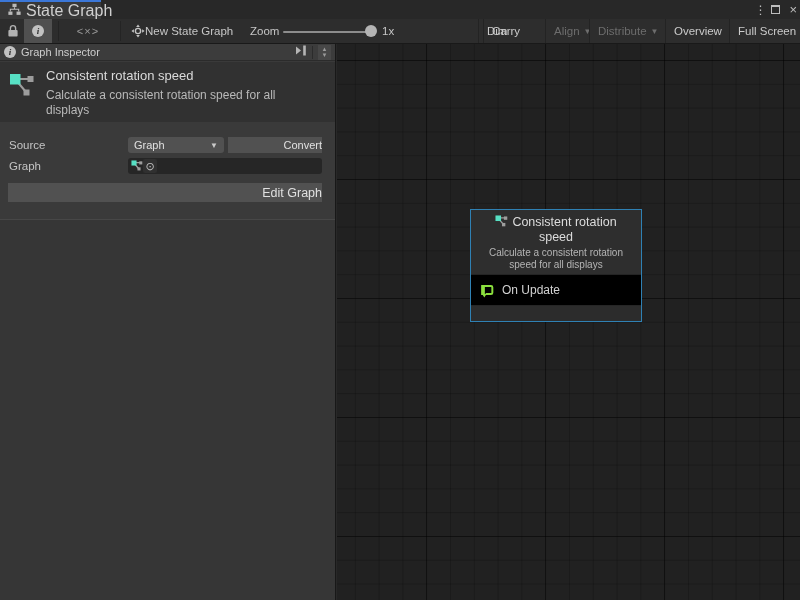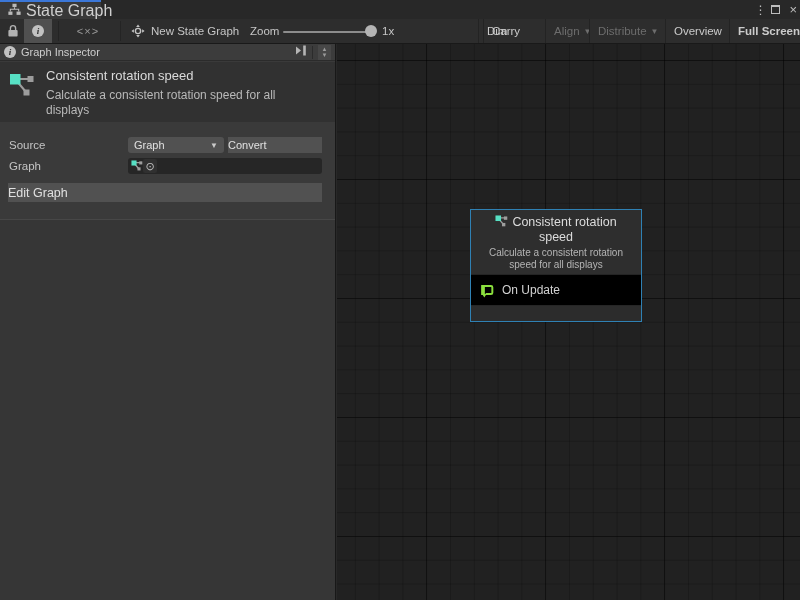--- a/index.html
+++ b/index.html
@@ -50,21 +50,21 @@
   .info-box .gicon { position:absolute; left:9px; top:11px; }
   .info-title { position:absolute; left:46px; top:6px; font-size:13px; color:#dadada; }
   .info-desc  { position:absolute; left:46px; top:26px; width:270px; font-size:12px; color:#b9b9b9; line-height:15px; }
 
   .row-label { position:absolute; left:9px; font-size:11.5px; color:#c4c4c4; }
   .dropdown { position:absolute; left:128px; width:96px; height:16px; background:#515151; border-radius:3px;
               display:flex; align-items:center; padding:0 6px; }
   .dropdown .dd-val { flex:1; font-size:11px; color:#e0e0e0; }
   .dropdown .chev { color:#c9c9c9; }
   .btn { background:#515151; border-radius:0; color:#e0e0e0; font-size:11px;
-         display:flex; align-items:center; justify-content:flex-start; }
+         display:flex; align-items:center; justify-content:flex-end; }
   .convert-btn { position:absolute; left:228px; width:94px; height:16px; }
   .obj-field { position:absolute; left:128px; width:194px; height:16px; background:#262626; border-radius:3px;
                display:flex; align-items:center; padding:0 2px 0 3px; overflow:hidden; }
   .obj-text { flex:1; font-size:11px; color:#d2d2d2; white-space:nowrap; overflow:hidden; margin-left:2px; }
   .obj-picker { width:14px; height:14px; background:#303030; border-radius:2px; color:#c2c2c2; font-size:11px;
                 display:flex; align-items:center; justify-content:center; flex:none; }
   .edit-btn { position:absolute; left:8px; top:139px; width:314px; height:19px; font-size:12.5px; }
   .empty-pane { position:absolute; left:0; top:175px; width:335px; height:381px; background:#363636;
                 border-top:1px solid #474747; }
 
@@ -122,21 +122,21 @@
     </div>
     <div class="tb-item tb-btn-selected" style="left:24px; width:28px;">
       <span class="info-circle">i</span>
     </div>
     <div class="sep" style="left:58px;"></div>
     <div class="tb-item" style="left:70px; width:36px;">
       <span class="code-glyph">&lt;×&gt;</span>
     </div>
     <div class="sep" style="left:120px;"></div>
 
-    <div class="tb-item" style="left:131px; width:112px; gap:6px; justify-content:flex-start;">
+    <div class="tb-item" style="left:131px; width:112px; justify-content:flex-start;">
       <svg width="14" height="14" viewBox="0 0 16 16">
         <circle cx="8" cy="8" r="3" fill="none" stroke="#c4c4c4" stroke-width="1.6"></circle>
         <path d="M8 0.5l2.1 2.8H5.9z" fill="#c4c4c4"></path>
         <path d="M8 15.5l2.1-2.8H5.9z" fill="#c4c4c4"></path>
         <path d="M0.5 8l2.8-2.1v4.2z" fill="#c4c4c4"></path>
         <path d="M15.5 8l-2.8-2.1v4.2z" fill="#c4c4c4"></path>
       </svg>
       <span class="tb-label">New State Graph</span>
     </div>
 
@@ -155,21 +155,21 @@
       <span class="tb-label">Align</span>
       <span class="chev">▼</span>
     </div>
     <div class="rt-btn disabled" style="left:589px;">
       <span class="tb-label">Distribute</span>
       <span class="chev">▼</span>
     </div>
     <div class="rt-btn" style="left:665px;">
       <span class="tb-label">Overview</span>
     </div>
-    <div class="rt-btn" style="left:729px; width:71px;font-weight:bold;">
+    <div class="rt-btn" style="left:729px; width:71px;">
       <span class="tb-label">Full Screen</span>
     </div>
   </div>
 
   <div class="inspector">
     <div class="insp-header">
       <span class="info-circle">i</span>
       <span class="insp-title">Graph Inspector</span>
       <span>
         <svg width="12" height="11" viewBox="0 0 12 11">

